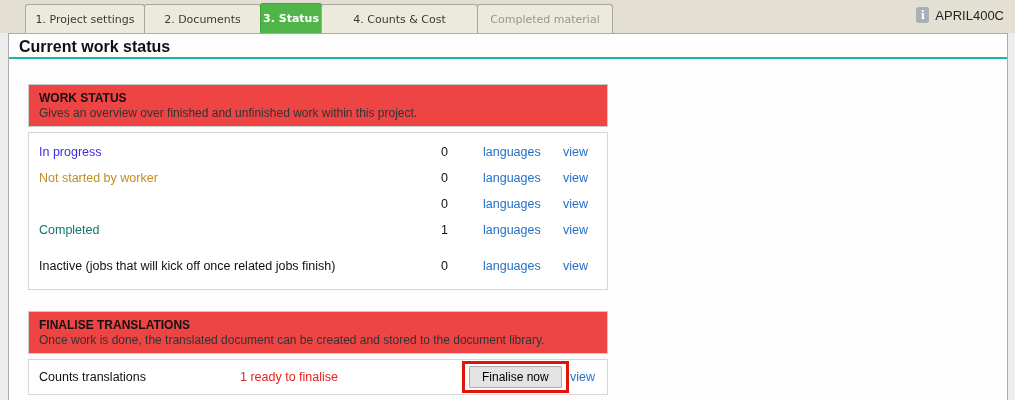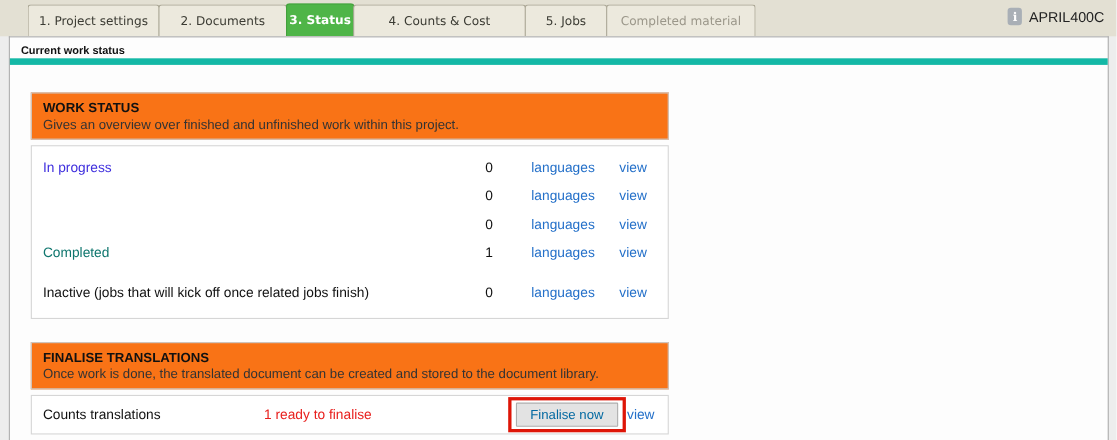--- a/index.html
+++ b/index.html
@@ -40,27 +40,27 @@
     display:flex; align-items:center; justify-content:center; line-height:1;
   }
 
   
   .container {
     position:absolute; left:8px; top:33px; width:1000px; height:380px;
     background:#FDFDFD; border:1px solid #ABABAB; border-bottom:none;
   }
   .page-title-bar {
     height:25px; line-height:25px; padding-left:10px;
-    border-bottom:6px solid #14b8a6;
-    font-size:10px; font-weight:bold; color:#111;
+    border-bottom:2px solid #14b8a6;
+    font-size:16px; font-weight:bold; color:#111;
   }
   .content { padding-left:19px; }
 
   .section-head {
-    width:580px; margin-top:25px; background:#f97316; border:1px solid #CBCBCB;
+    width:580px; margin-top:25px; background:#ef4444; border:1px solid #CBCBCB;
     padding:5px 10px;
   }
   .section-head .sec-title { font-size:12px; font-weight:bold; color:#111; line-height:16px; }
   .section-head .sec-desc  { font-size:12px; color:#333; line-height:15px; }
 
   .status-table {
     width:580px; margin-top:5px; background:#fff; border:1px solid #D6D6D6;
     padding:6px 0 10px 0;
   }
   .srow { position:relative; height:26px; font-size:12.5px; }
@@ -77,43 +77,40 @@
   }
   .finalise-row .fr-label  { position:absolute; left:10px; top:50%; transform:translateY(-50%); color:#111; }
   .finalise-row .fr-status { position:absolute; left:160px; width:200px; text-align:center; top:50%; transform:translateY(-50%); }
   .finalise-row .fr-view   { position:absolute; left:541px; top:50%; transform:translateY(-50%); }
   .red-annotation {
     position:absolute; left:433px; top:50%; transform:translateY(-50%);
     border:3px solid #DE1507; background:#fff; padding:2px 4px;
   }
   .btn {
     background:#E3E3E3; border:1px solid #ADADAD; border-radius:1px;
-    font-family:"Liberation Sans", sans-serif; font-size:12px; color:#0369a1;
+    font-family:"Liberation Sans", sans-serif; font-size:12px; color:#000000;
     padding:3px 12px; cursor:pointer; white-space:nowrap;
   }
 </style>
 </head>
 <body>
 
 <div class="tabstrip">
   <div class="tabs">
     <div class="tab" style="width:120px">
         <span>1. Project settings</span>
       </div>
     <div class="tab" style="width:117px">
         <span>2. Documents</span>
       </div>
     <div class="tab active" style="width:62px">
         <span>3. Status</span>
       </div>
     <div class="tab" style="width:157px">
         <span>4. Counts &amp; Cost</span>
-      </div>
-    <div class="tab" style="width:75px">
-        <span>5. Jobs</span>
       </div>
     <div class="tab muted" style="width:136px">
         <span>Completed material</span>
       </div>
   </div>
   <div class="project-code">
     <span class="info-icon">i</span>
     <span>APRIL400C</span>
   </div>
 </div>
@@ -129,20 +126,21 @@
     </div>
 
     <div class="status-table">
       <div class="srow">
         <span class="cell-label" style="color: rgb(63, 47, 222);">In progress</span>
         <span class="cell-count">0</span>
         <a class="link cell-lang">languages</a>
         <a class="link cell-view">view</a>
       </div>
       <div class="srow">
+        <span class="cell-label" style="color: rgb(193, 143, 30);">Not started by worker</span>
         <span class="cell-count">0</span>
         <a class="link cell-lang">languages</a>
         <a class="link cell-view">view</a>
       </div>
       <div class="srow">
         <span class="cell-count">0</span>
         <a class="link cell-lang">languages</a>
         <a class="link cell-view">view</a>
       </div>
       <div class="srow">

